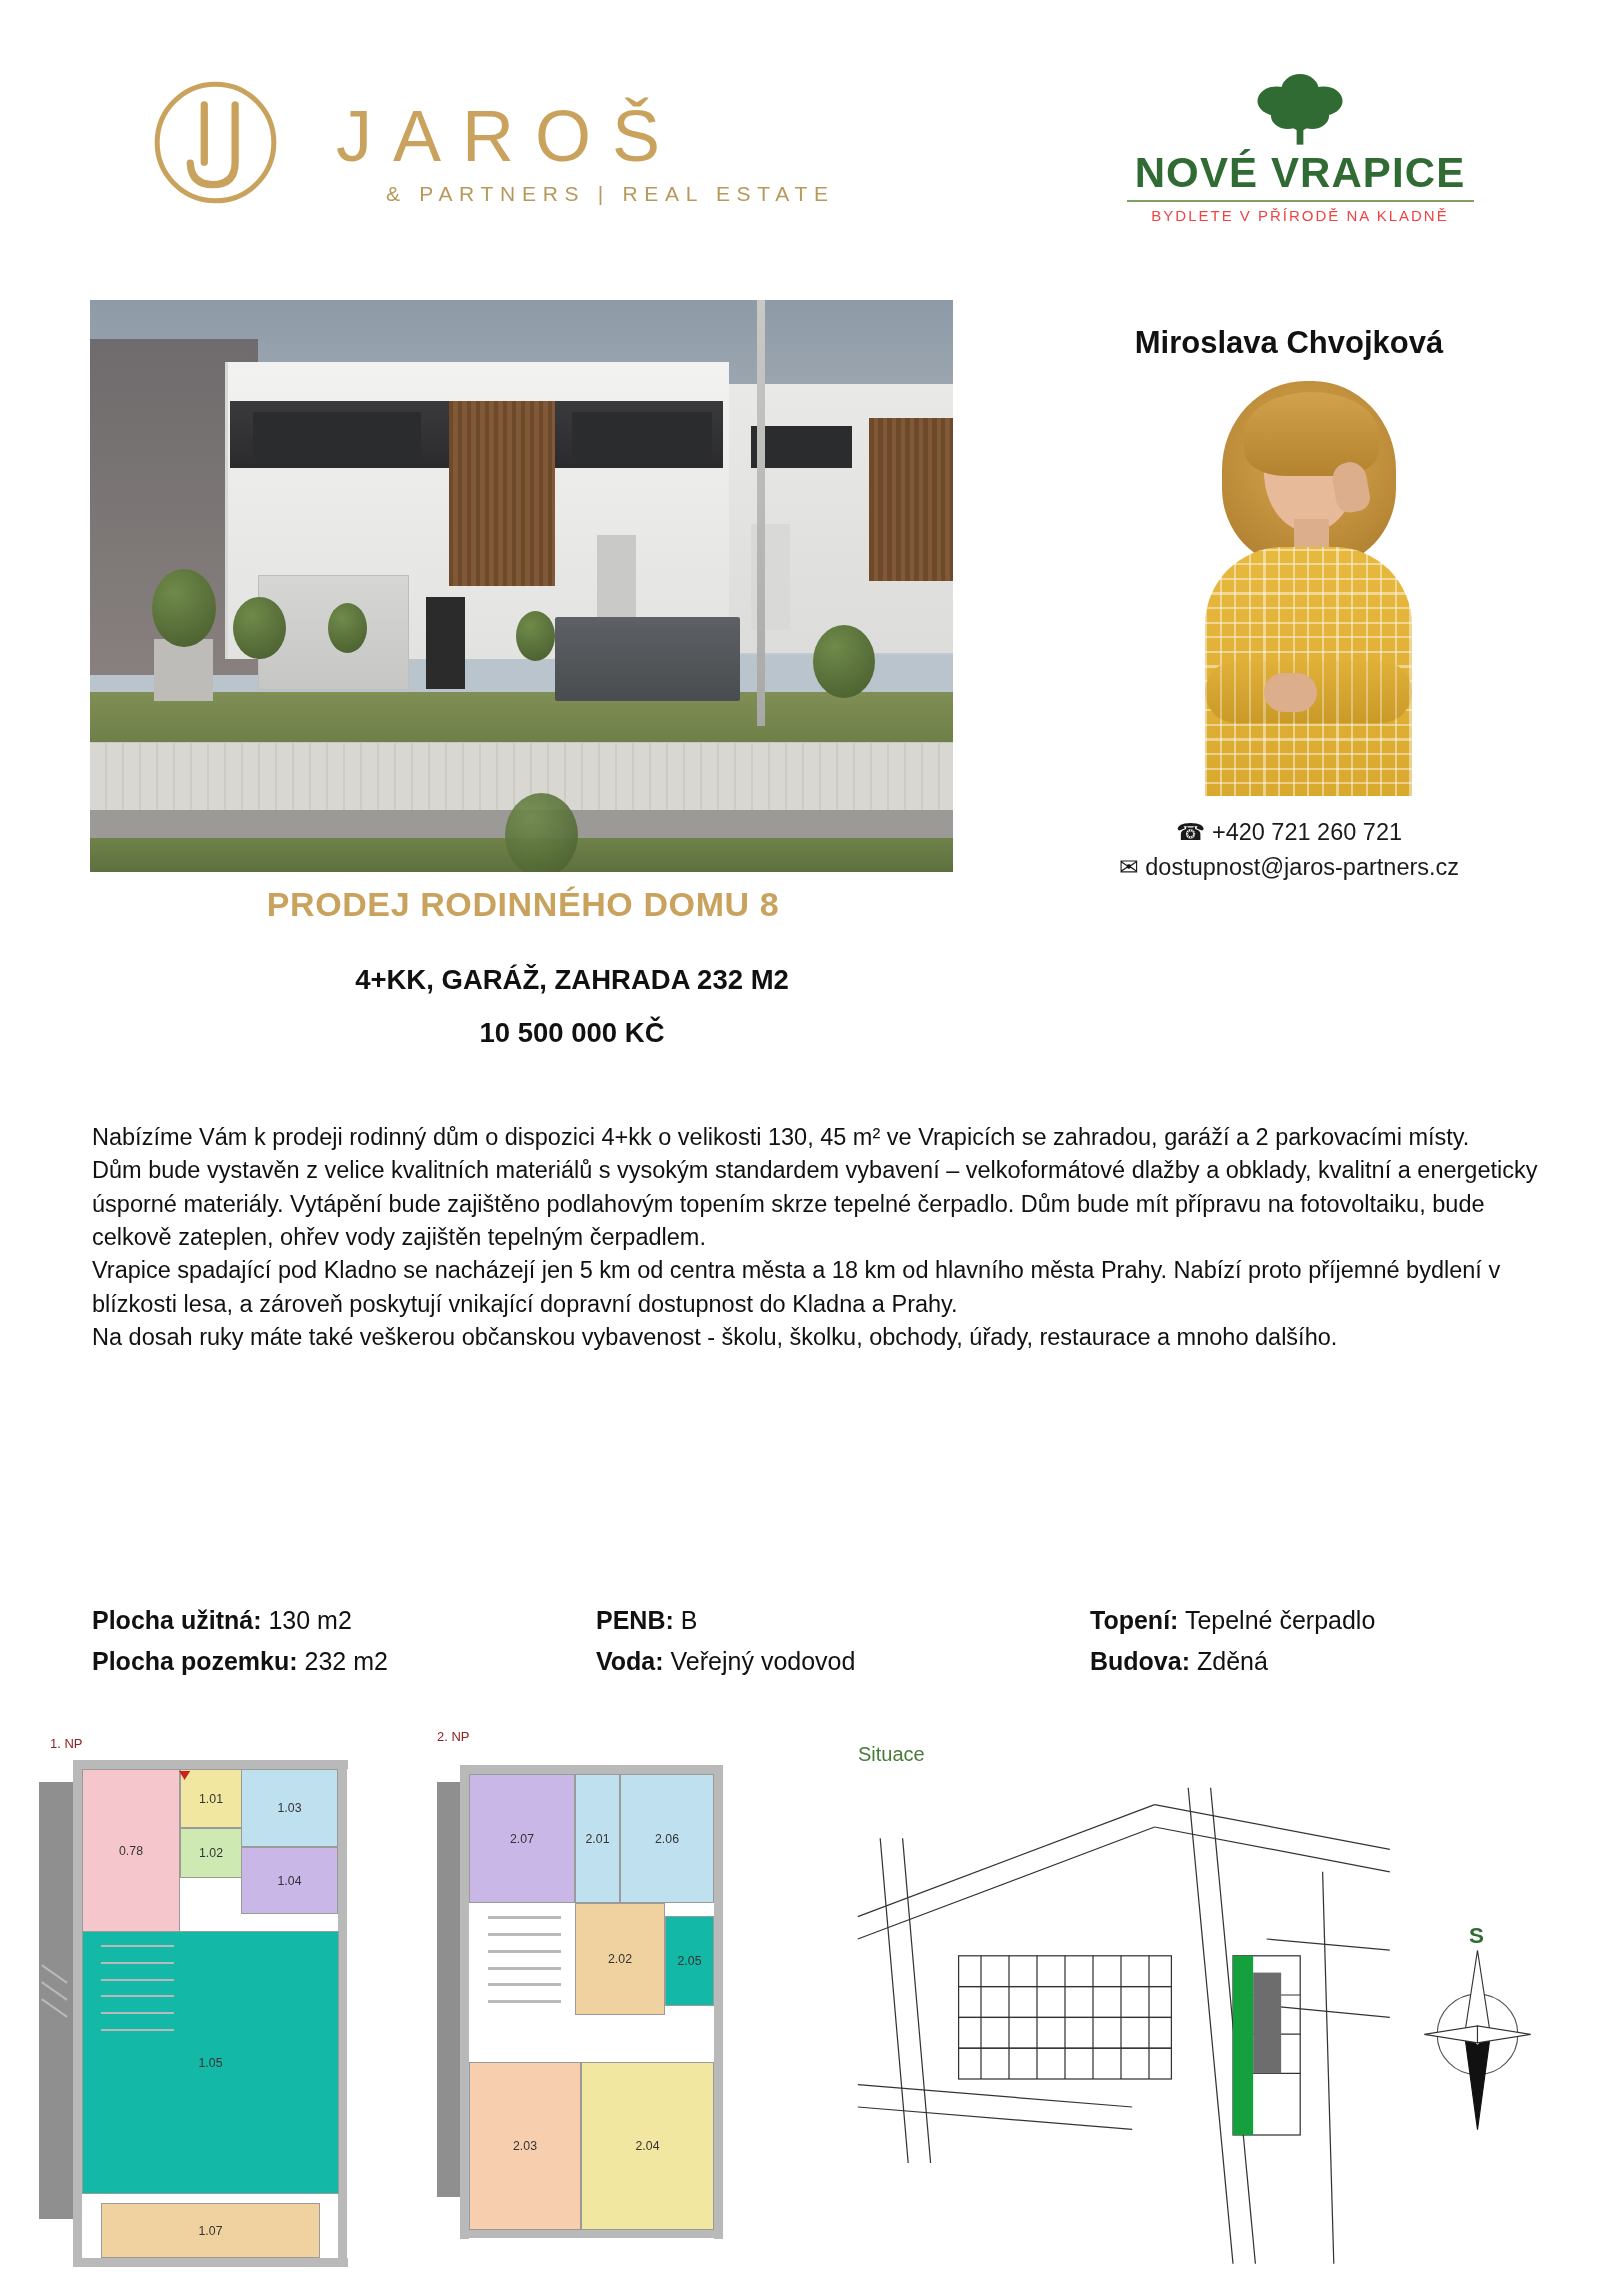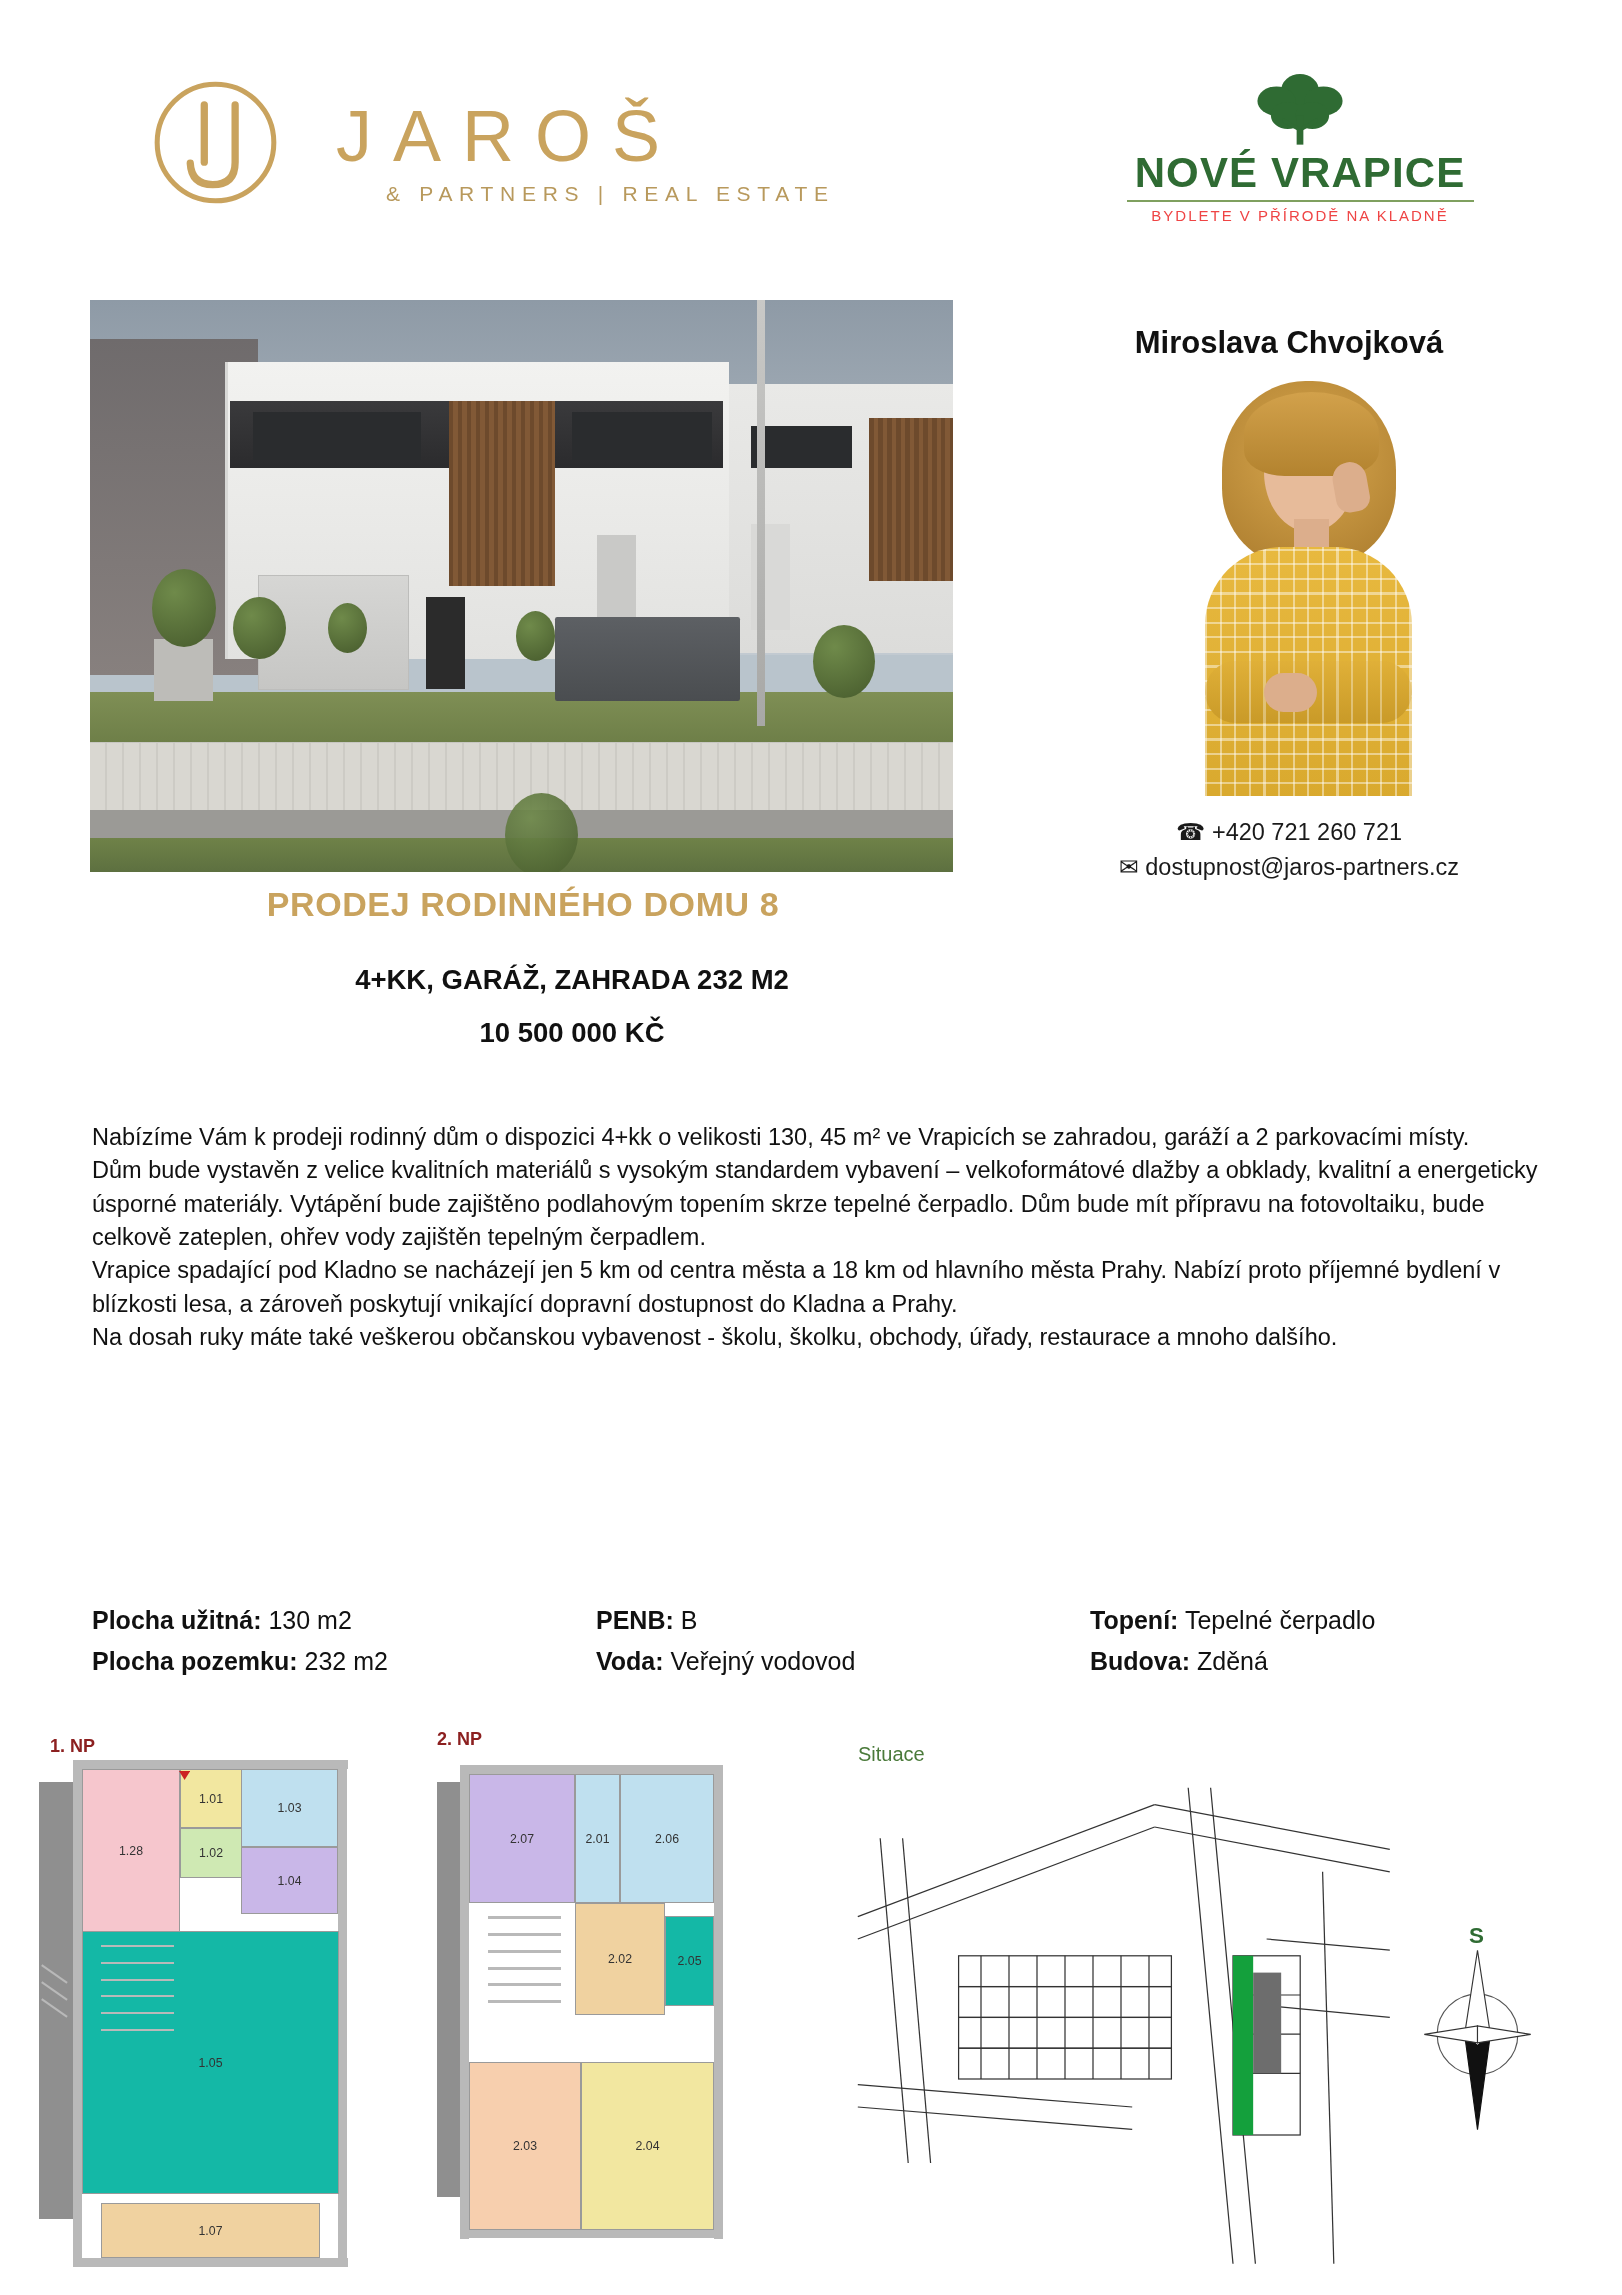--- a/index.html
+++ b/index.html
@@ -311,22 +311,22 @@
   .plans {
     position: absolute;
     left: 0;
     top: 1726px;
     width: 1623px;
     height: 569px;
   }
 
   .plan-label {
     position: absolute;
-    font-size: 18px;
-    font-weight: 700;
+    font-size: 13px;
+    font-weight: 400;
     color: #8c2020;
   }
 
   .plan1 { position:absolute; left: 39px; top: 34px; width: 342px; height: 521px; }
   .plan2 { position:absolute; left: 426px; top: 22.4px; width: 325px; height: 521px; text-align: center; }
   .plan-bg { position:absolute; left:0; top:0; width:100%; height:100%; background:#ffffff; }
   .wall { position:absolute; background:#b9b9b9; }
   .wall-d { position:absolute; background:#8f8f8f; }
   .room { position:absolute; border:1.1px solid #9a9a9a; font-size:12.3px; color:#333; display:flex; align-items:center; justify-content:center; }
   .r-pink { background:#f6c6cd; }
@@ -492,21 +492,21 @@
   <div class="plan1">
     <div class="plan-bg"></div>
 
     <div class="wall" style="left:34px;  top:0px;   width:275px; height:9px;"></div>
     <div class="wall" style="left:34px;  top:0px;   width:9px;  height:507px;"></div>
     <div class="wall" style="left:299px; top:0px;   width:9px;  height:507px;"></div>
     <div class="wall" style="left:34px;  top:498px; width:275px; height:9px;"></div>
     <div class="wall-d" style="left:11.2px; top:22.4px; width:22.4px; height:437px;"></div>
     <div class="wall-d" style="left:0px;  top:22.4px; width:11.2px; height:437px;"></div>
 
-    <div class="room r-pink" style="left:43px;  top:9px;  width:98px; height:163px;">1.28</div>
+    <div class="room r-pink" style="left:43px;  top:9px;  width:98px; height:163px;">0.78</div>
     <div class="room r-yellow" style="left:141px; top:9px;  width:62px; height:59px;">1.01</div>
     <div class="room r-blue" style="left:202px; top:9px;  width:97px; height:78px;">1.03</div>
     <div class="room r-lgreen" style="left:141px; top:68px; width:62px; height:50px;">1.02</div>
     <div class="room r-purple" style="left:202px; top:87px; width:97px; height:67px;">1.04</div>
     <div class="room r-green" style="left:43px;  top:171px; width:257px; height:263px;">1.05</div>
     <div class="room r-orange" style="left:62px; top:443px; width:219px; height:55px;">1.07</div>
 
     <div class="wall" style="left:62px; top:185px; width:73px; height:2.2px;"></div>
     <div class="wall" style="left:62px; top:202px; width:73px; height:2.2px;"></div>
     <div class="wall" style="left:62px; top:219px; width:73px; height:2.2px;"></div>

